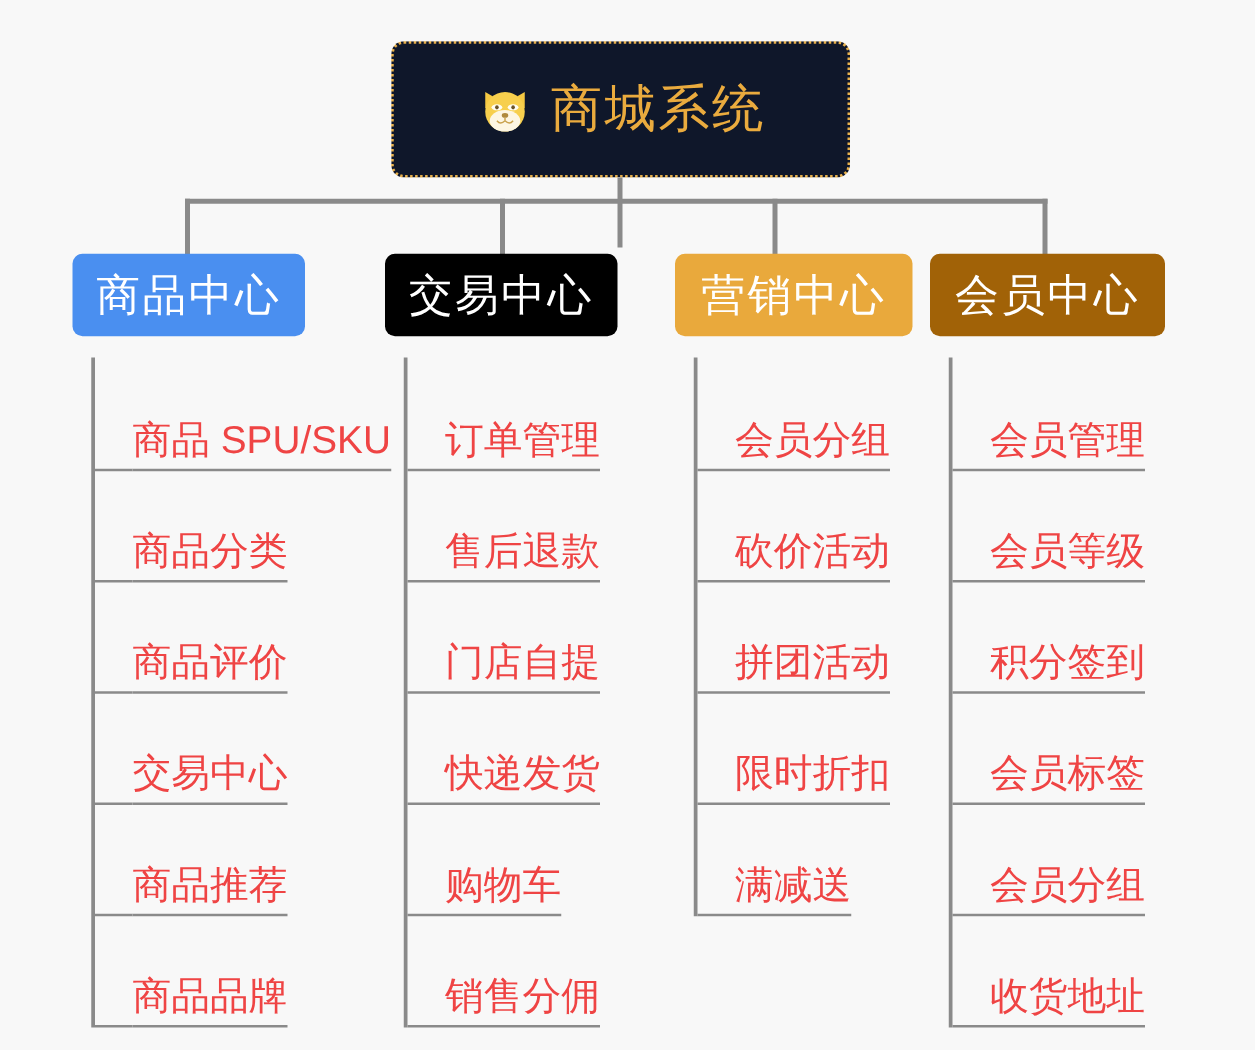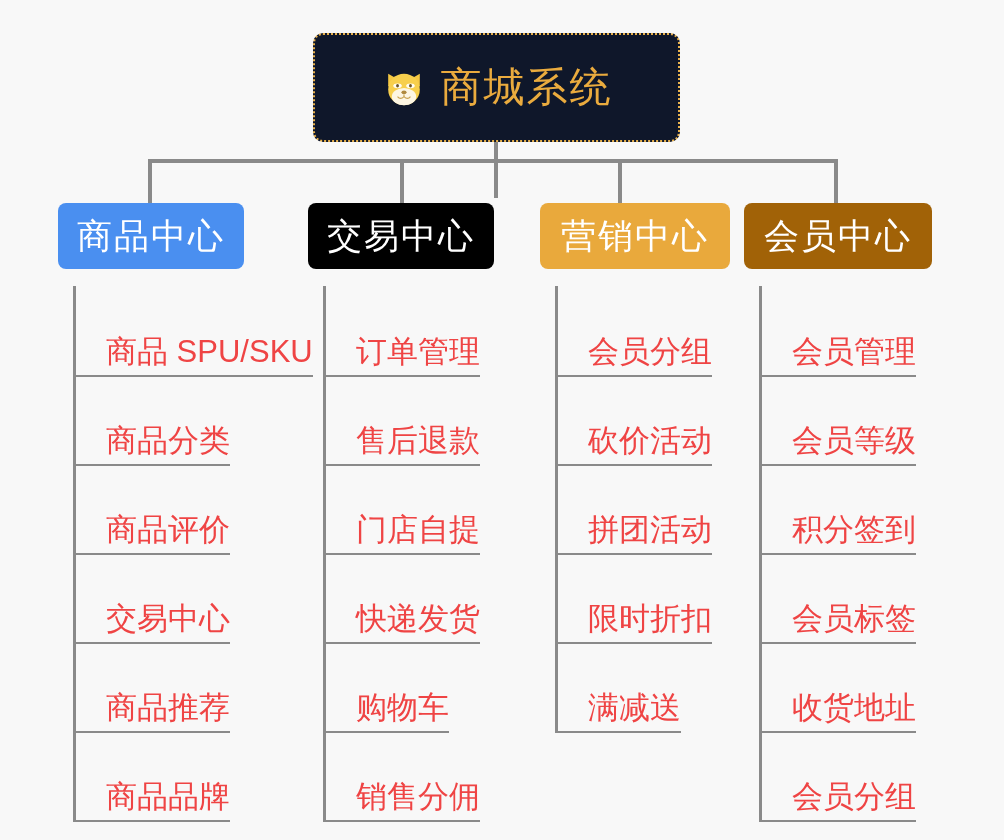--- a/index.html
+++ b/index.html
@@ -288,23 +288,23 @@
         <div class="leaf-item">
           <span class="leaf-underline-ext"></span>
           <span class="leaf-label">积分签到</span>
         </div>
         <div class="leaf-item">
           <span class="leaf-underline-ext"></span>
           <span class="leaf-label">会员标签</span>
         </div>
         <div class="leaf-item">
           <span class="leaf-underline-ext"></span>
+          <span class="leaf-label">会员分组</span>
+        </div>
+        <div class="leaf-item">
+          <span class="leaf-underline-ext"></span>
           <span class="leaf-label">收货地址</span>
-        </div>
-        <div class="leaf-item">
-          <span class="leaf-underline-ext"></span>
-          <span class="leaf-label">会员分组</span>
         </div>
       </div>
     </div>
 
   </div>
 </div>
 
 </body></html>

